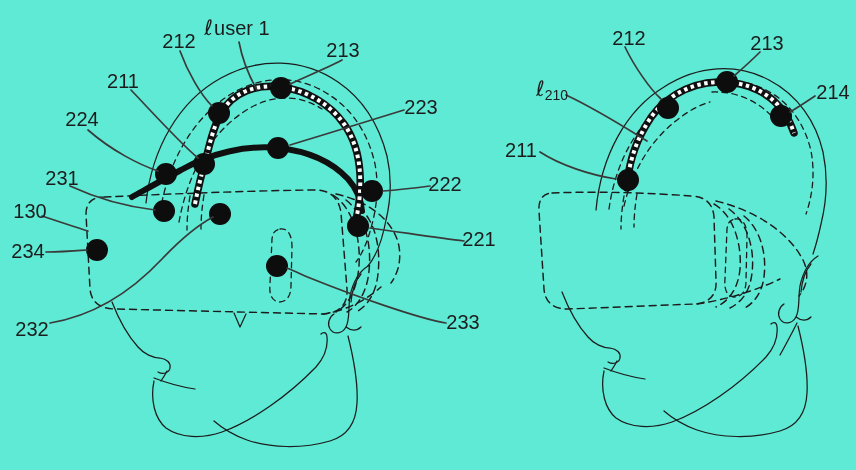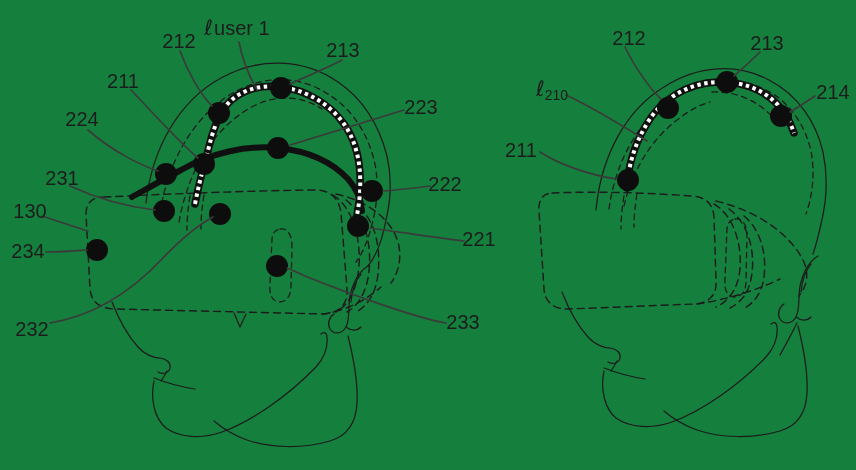--- a/index.html
+++ b/index.html
@@ -14,21 +14,21 @@
   .band-stripe{fill:none;stroke:#ffffff;stroke-width:4;stroke-dasharray:3.5 3.5;stroke-linecap:butt;}
   .band-thick{fill:none;stroke:#101010;stroke-width:6;stroke-linecap:round;}
   .electrode{fill:#0d0d0d;stroke:none;}
   text{font-family:"Liberation Sans",sans-serif;font-size:20px;fill:var(--ink,#1c1c1c);}
   .script{font-family:"DejaVu Sans",sans-serif;font-style:italic;font-size:21px;}
   .sub{font-size:14px;}
 </style>
 </head>
 <body>
 
-<div class="stage" style="background: #15803d;">
+<div class="stage" style="background: #5eead4;">
 <svg width="856" height="470" viewBox="0 0 856 470">
 
   <g>
 
     <path class="ink thin" d="M 146,203 C 152,148 179,101 221,78 C 259,57 303,58 338,82 C 363,99 379,125 387,156 C 392,178 391,199 386,220 C 382,242 376,256 368,266"></path>
     <path class="ink dash2" d="M 160,213 C 168,161 193,118 231,94 C 264,74 301,75 331,96 C 355,112 369,137 375,164 C 379,186 377,207 371,228 C 367,243 362,254 356,262"></path>
     <path class="ink dash2" d="M 179,222 C 188,172 211,133 245,111 C 271,94 299,94 322,109"></path>
 
     <path class="ink thin" d="M 112,302 C 119,320 128,336 138,347 C 144,354 153,358 160,358 C 167,359 171,363 170,368 C 169,373 163,375 158,372"></path>
     <path class="ink thin" d="M 167,371 C 165,375 163,378 161,381"></path>

